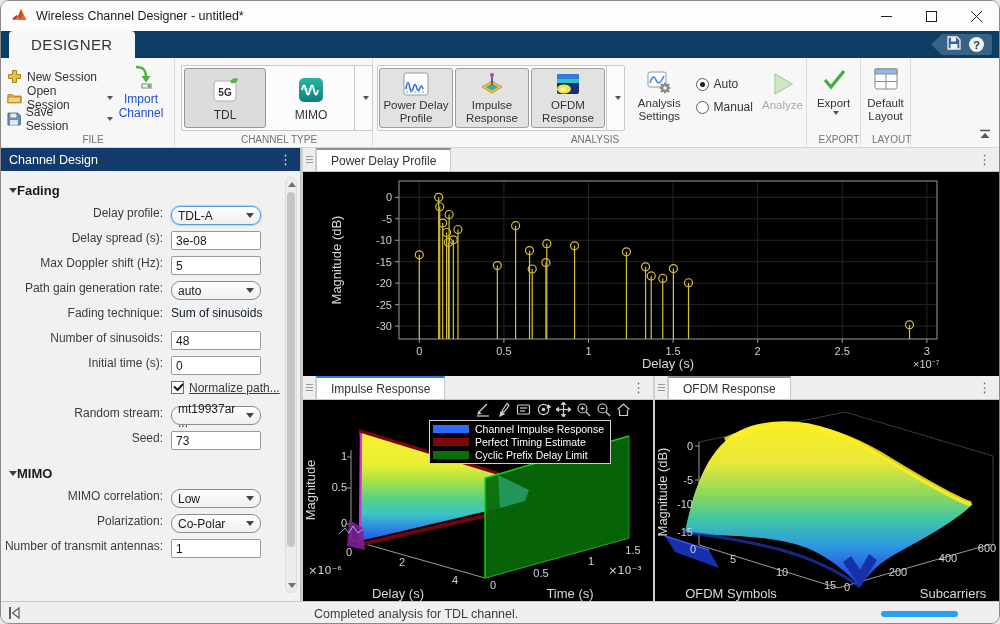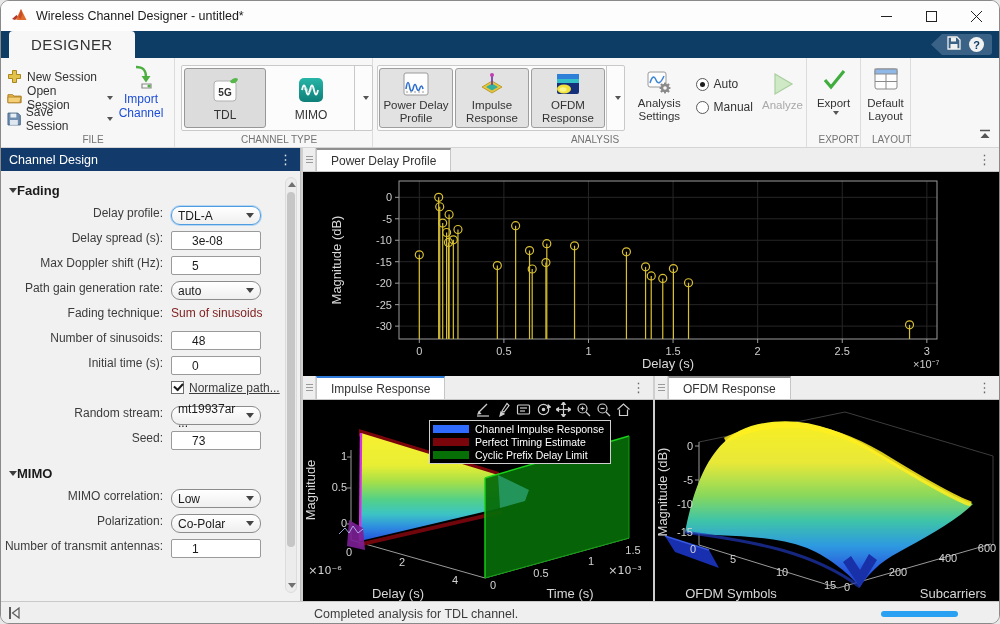--- a/index.html
+++ b/index.html
@@ -51,25 +51,25 @@
   .main { position:relative; height:453px; background:#cfcfcf; }
   .left-panel { position:absolute; left:0; top:0; width:300px; height:453px; background:#f1f1f1; border-right:1px solid #bdbdbd; }
   .panel-header { height:23px; background:#123a6a; color:#fff; font-size:12.5px; display:flex; align-items:center; padding-left:8px; position:relative; }
   .panel-header .menu-dots { position:absolute; right:8px; color:#e8e8e8; font-size:13px; }
   .panel-body { position:relative; height:430px; padding-top:12px; overflow:hidden; }
   .sect { display:flex; align-items:center; margin:0 0 8px 8px; font-size:13px; font-weight:bold; color:#1a1a1a; }
   .sect .tri { width:0; height:0; border-left:4px solid transparent; border-right:4px solid transparent; border-top:5px solid #3c3c3c; }
   .frow { display:flex; align-items:flex-start; height:19px; margin-bottom:6px; }
   .frow .lbl { width:170px; text-align:right; padding-right:8px; font-size:12px; color:#3c3c3c; white-space:nowrap; }
   .ctl { width:90px; height:19px; font-size:12px; color:#1a1a1a; }
-  .tinput { border:1px solid #9a9a9a; border-radius:2px; background:#fff; padding:0 20px; display:flex; align-items:center; }
+  .tinput { border:1px solid #9a9a9a; border-radius:2px; background:#fff; padding:0 4px; display:flex; align-items:center; }
   .select { border:1px solid #8c8c8c; border-radius:9px; background:linear-gradient(#ffffff,#efefef); padding:0 6px; display:flex; align-items:center; justify-content:space-between; }
   .select.focused { border-color:#4d9de0; box-shadow:0 0 0 1px #b5d5f2; }
   .sel-caret { width:0; height:0; border-left:4px solid transparent; border-right:4px solid transparent; border-top:5px solid #444; }
-  .ro-value { color:#7f1d1d; font-size:12px; }
+  .ro-value { color:#0f172a; font-size:12px; }
   .cbx { width:13px; height:13px; border:1px solid #6f6f6f; background:#fff; position:relative; margin-right:5px; flex:none; }
   .cbx::after { content:""; position:absolute; left:2px; top:1px; width:7px; height:4px; border-left:2px solid #1a1a1a; border-bottom:2px solid #1a1a1a; transform:rotate(-48deg); }
   .cbx-lbl { font-size:12px; color:#3c3c3c;text-decoration:underline; }
   .vscroll { position:absolute; right:3px; top:6px; bottom:8px; width:12px; background:#ececec; border:1px solid #dcdcdc; border-radius:6px; }
   .varrow { position:absolute; left:2px; width:0; height:0; border-left:4px solid transparent; border-right:4px solid transparent; }
   .varrow.up { top:4px; border-bottom:5px solid #707070; }
   .varrow.down { bottom:4px; border-top:5px solid #707070; }
   .vthumb { position:absolute; left:1px; top:14px; width:8px; height:355px; background:#c6c6c6; border-radius:4px; }
 
   .plots { position:absolute; left:302px; top:0; right:0; height:453px; }

